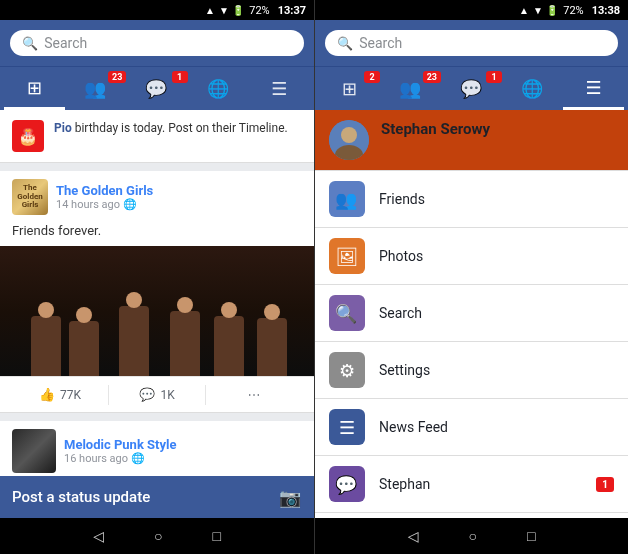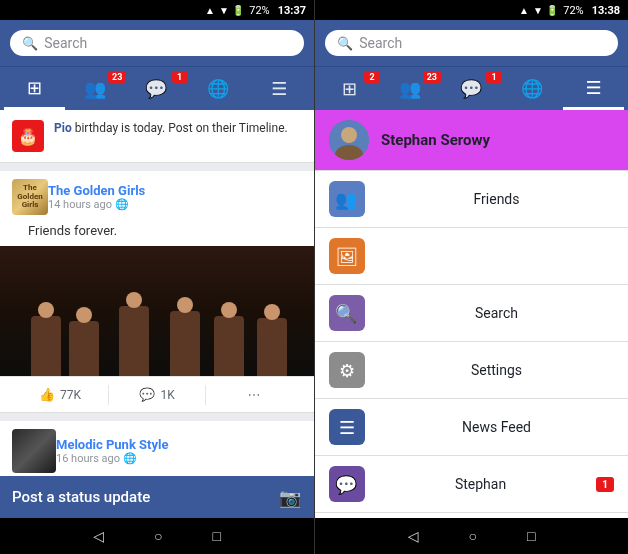--- a/index.html
+++ b/index.html
@@ -130,25 +130,26 @@
     
     .post-card {
       background: #fff;
       margin-top: 8px;
       border-bottom: 1px solid #ddd;
     }
     .post-header {
       display: flex;
       align-items: center;
       padding: 8px 12px;
+      gap: 8px;
     }
     .post-meta { flex: 1; }
     .post-name { font-size: 13px; font-weight: bold; color: #3b82f6; }
     .post-time { font-size: 11px; color: #90949c; display: flex; align-items: center; gap: 3px; }
-    .post-body { padding: 0 28px 8px; font-size: 13px; color: #333; }
+    .post-body { padding: 0 12px 8px; font-size: 13px; color: #333; }
     .post-image {
       width: 100%;
       height: 130px;
       background: #1a1a2e;
       display: flex;
       align-items: center;
       justify-content: center;
       overflow: hidden;
       position: relative;
     }
@@ -223,22 +224,21 @@
     .android-btn { color: #fff; font-size: 14px; cursor: pointer; opacity: 0.8; }
 
     
     .menu-list {
       flex: 1;
       overflow-y: auto;
       background: #e9ebee;
     }
     .menu-profile {
       display: flex;
-      align-items: center;
-      background: #d946ef;
+      background: #c2410c;
       padding: 10px 14px;
       gap: 12px;
       border-bottom: 1px solid #ddd;
     }
     .profile-avatar {
       width: 40px;
       height: 40px;
       border-radius: 50%;
       background: #5a7fba;
       display: flex;
@@ -263,21 +263,21 @@
       width: 36px;
       height: 36px;
       border-radius: 6px;
       display: flex;
       align-items: center;
       justify-content: center;
       font-size: 18px;
       color: #fff;
       flex-shrink: 0;
     }
-    .menu-item-label { font-size: 14px; color: #1d2129; flex: 1; text-align: center; }
+    .menu-item-label { font-size: 14px; color: #1d2129; flex: 1; }
     .menu-badge {
       background: #e9191b;
       color: #fff;
       font-size: 10px;
       font-weight: bold;
       border-radius: 3px;
       padding: 2px 5px;
       min-width: 18px;
       text-align: center;
     }
@@ -505,20 +505,21 @@
       <span class="profile-name">Stephan Serowy</span>
     </div>
 
     <div class="menu-item">
       <div class="menu-item-icon ic-friends">👥</div>
       <span class="menu-item-label">Friends</span>
     </div>
 
     <div class="menu-item">
       <div class="menu-item-icon ic-photos">🖼</div>
+      <span class="menu-item-label">Photos</span>
     </div>
 
     <div class="menu-item">
       <div class="menu-item-icon ic-search">🔍</div>
       <span class="menu-item-label">Search</span>
     </div>
 
     <div class="menu-item">
       <div class="menu-item-icon ic-settings">⚙</div>
       <span class="menu-item-label">Settings</span>

